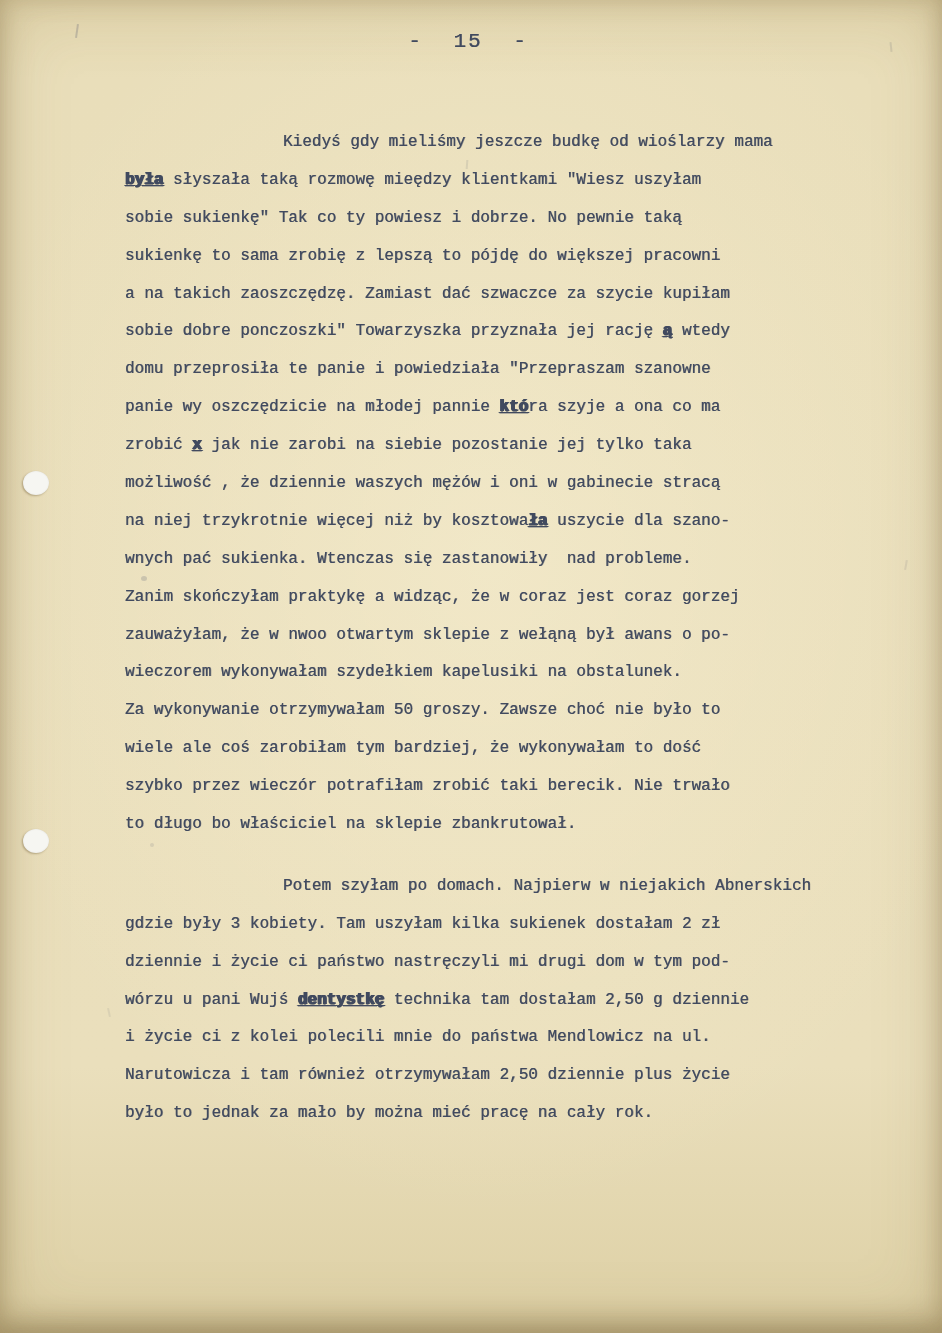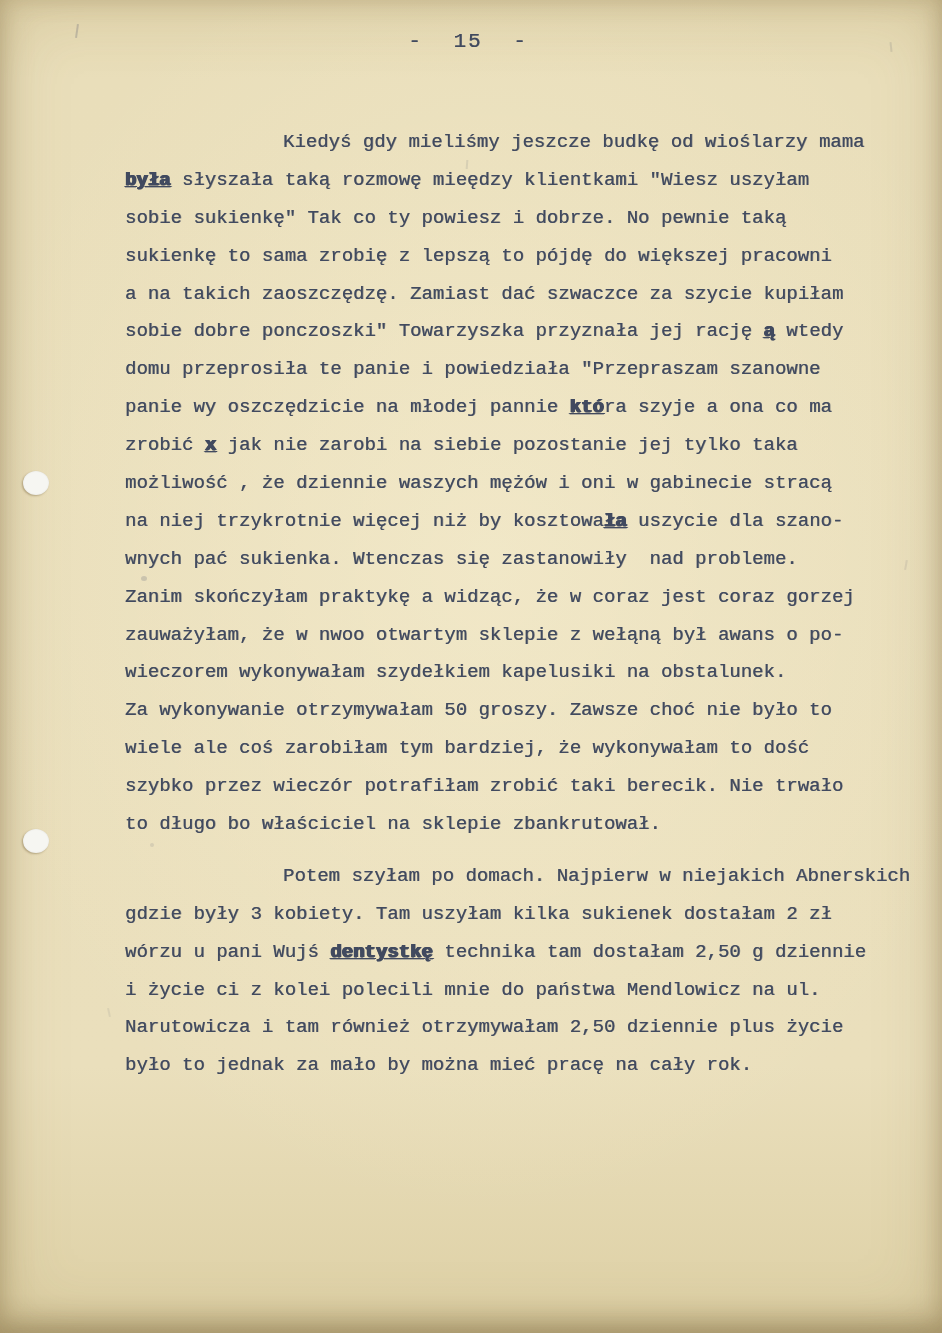--- a/index.html
+++ b/index.html
@@ -40,26 +40,26 @@
     word-spacing: 16px;
   }
   .body-text {
     position: absolute;
     left: 125px;
     top: 124px;
     width: 792px;
   }
   .line {
     white-space: pre;
-    font-size: 19px;
+    font-size: 16px;
     line-height: 37.9px;
     height: 37.9px;
   }
   .indent { padding-left: 158px; }
-  .para-gap { margin-top: 14px; }
+  .para-gap { margin-top: 24px; }
   .ot {
     font-weight: bold;
     text-shadow: 1.1px 0 0 currentColor, -0.6px 0 0 currentColor, 0 0.6px 0 rgba(65,74,95,.6);
     text-decoration: underline;
   }
   .hole {
     position: absolute;
     left: 23px;
     width: 26px;
     height: 24px;
@@ -114,20 +114,21 @@
       <div class="line">zauważyłam, że w nwoo otwartym sklepie z wełąną był awans o po-</div>
       <div class="line">wieczorem wykonywałam szydełkiem kapelusiki na obstalunek.</div>
       <div class="line">Za wykonywanie otrzymywałam 50 groszy. Zawsze choć nie było to</div>
       <div class="line">wiele ale coś zarobiłam tym bardziej, że wykonywałam to dość</div>
       <div class="line">szybko przez wieczór potrafiłam zrobić taki berecik. Nie trwało</div>
       <div class="line">to długo bo właściciel na sklepie zbankrutował.</div>
     </div>
     <div class="para-gap">
       <div class="line indent">Potem szyłam po domach. Najpierw w niejakich Abnerskich</div>
       <div class="line">gdzie były 3 kobiety. Tam uszyłam kilka sukienek dostałam 2 zł</div>
+      <div class="line">dziennie i życie ci państwo nastręczyli mi drugi dom w tym pod-</div>
       <div class="line">wórzu u pani Wujś <span class="ot">dentystkę</span> technika tam dostałam 2,50 g dziennie</div>
       <div class="line">i życie ci z kolei polecili mnie do państwa Mendlowicz na ul.</div>
       <div class="line">Narutowicza i tam również otrzymywałam 2,50 dziennie plus życie</div>
       <div class="line">było to jednak za mało by można mieć pracę na cały rok.</div>
     </div>
   </div>
 
 <div class="hole hole-top"></div>
 <div class="hole hole-bottom"></div>
 

